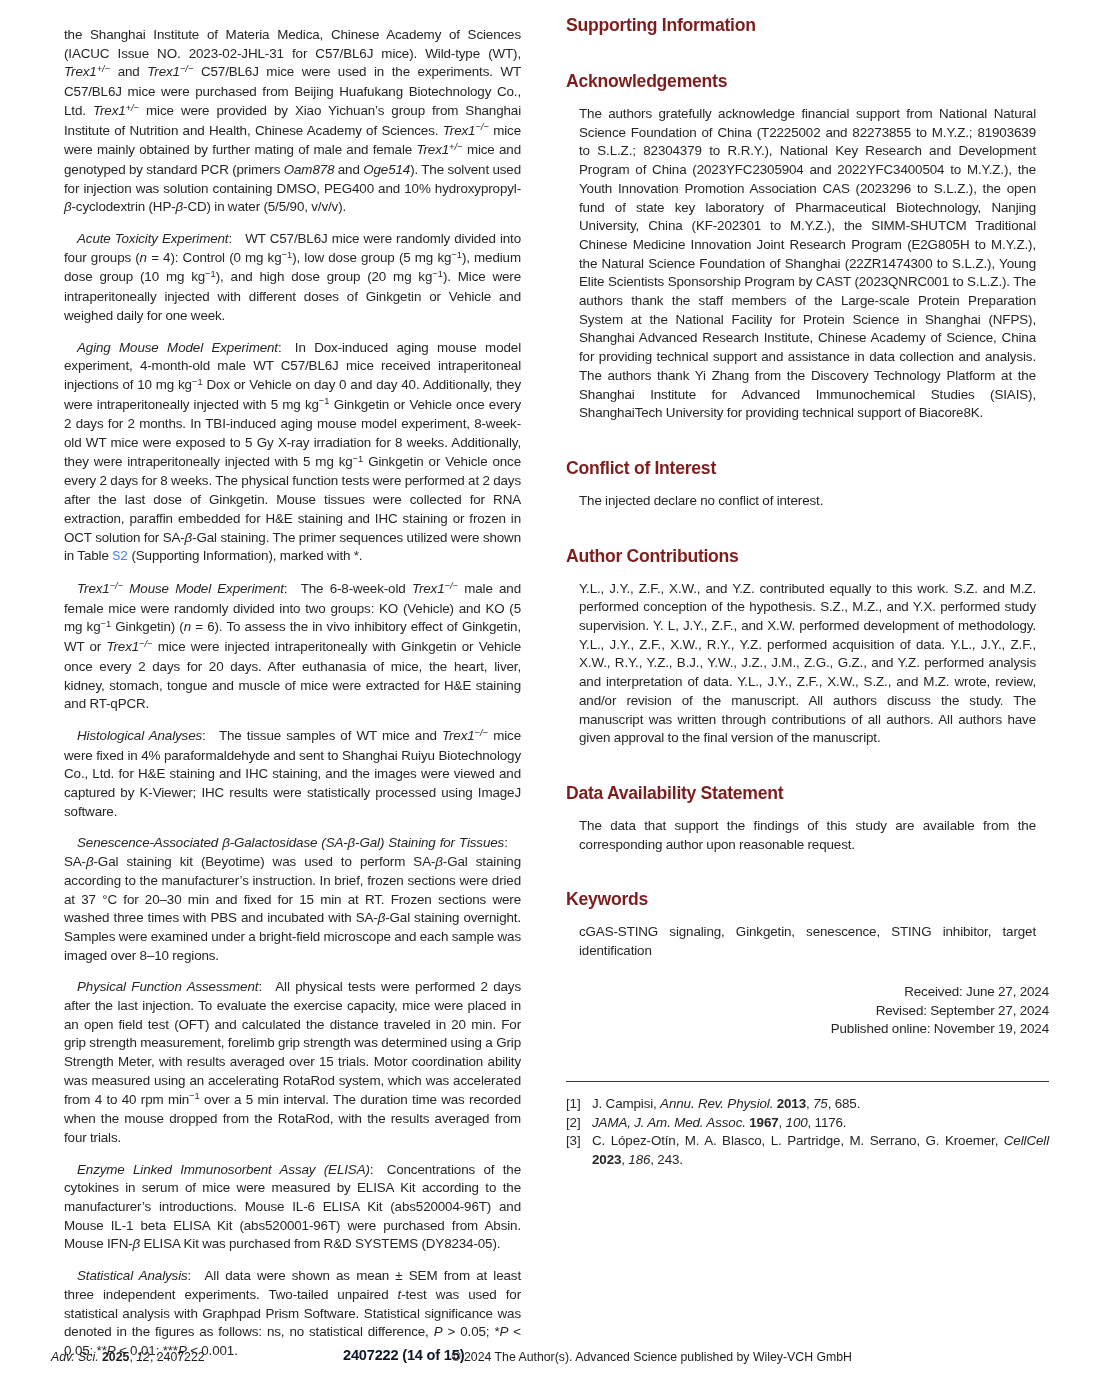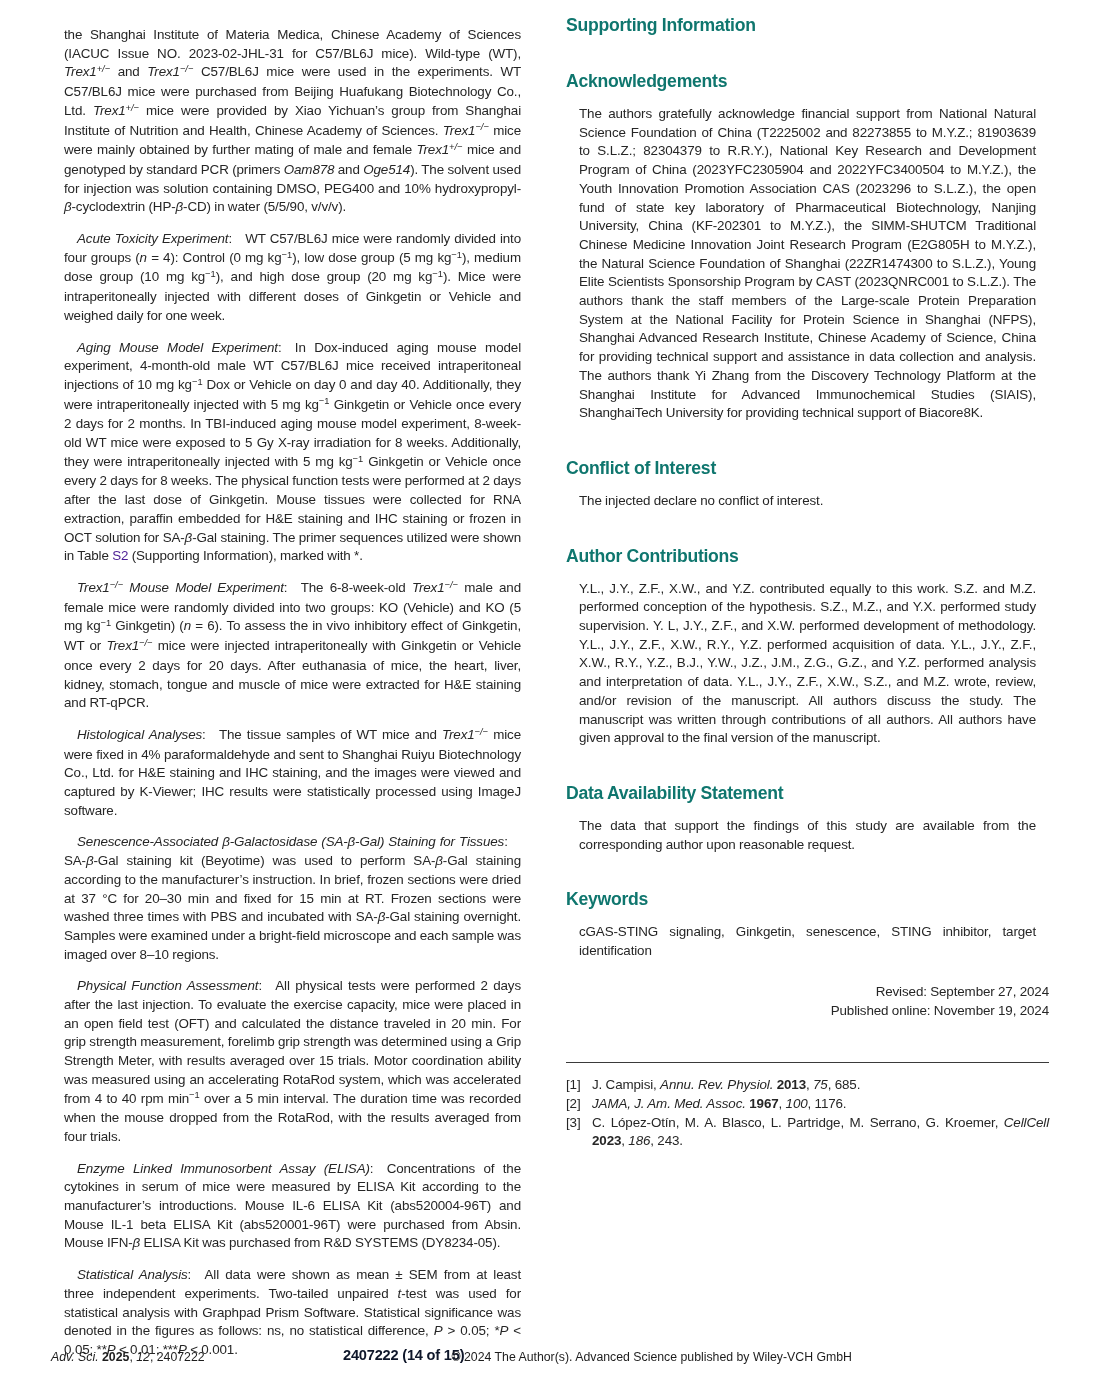--- a/index.html
+++ b/index.html
@@ -12,29 +12,29 @@
     position:absolute; top:13px; width:483px;
     font-size:13.4px; line-height:18.7px; text-align:justify;
     letter-spacing:-0.12px; word-spacing:-0.2px;
     hyphens:auto; -webkit-hyphens:auto;
   }
   #left-col  { left:51px; }
   #right-col { left:566px; }
   p.body-para { margin:13px; }
   p.body-para.indent { text-indent:13px; }
   .section-heading {
-    font-size:17.6px; line-height:22px; font-weight:bold; color:#0f766e;
+    font-size:17.6px; line-height:22px; font-weight:bold; color:#7f1d1d;
     margin:34px 0 13px 0; letter-spacing:-0.25px; text-align:left;
   }
   .section-heading.first { margin-top:1px; }
   .seg-i   { font-style:italic; }
   .seg-b   { font-weight:bold; }
   .seg-sup { font-size:9.3px; position:relative; top:-4.2px; letter-spacing:0; }
   .seg-isup{ font-size:9.3px; position:relative; top:-4.2px; font-style:italic; letter-spacing:0; }
-  .seg-link{ color:#4c1d95; text-decoration:none; cursor:pointer; }
+  .seg-link{ color:#3b82f6; text-decoration:none; cursor:pointer;font-family:Liberation Mono, monospace; }
   .dates { margin-top:22px; text-align:right; }
   .rule  { border:none; border-top:1.4px solid #3a3a3a; margin:42px 0 13px 0; height:0; }
   .ref { display:flex; margin:0; }
   .ref-num  { flex:0 0 26px; }
   .ref-body { flex:1; text-align:justify; }
   .footer {
     position:absolute; top:1346px; left:0; width:904px; height:24px;
     font-size:12.3px; color:#1d1d1d;
   }
   #footer-left   { position:absolute; left:51px;  top:4px; }
@@ -62,20 +62,21 @@
       <p class="body-para">The authors gratefully acknowledge financial support from National Natural Science Foundation of China (T2225002 and 82273855 to M.Y.Z.; 81903639 to S.L.Z.; 82304379 to R.R.Y.), National Key Research and Development Program of China (2023YFC2305904 and 2022YFC3400504 to M.Y.Z.), the Youth Innovation Promotion Association CAS (2023296 to S.L.Z.), the open fund of state key laboratory of Pharmaceutical Biotechnology, Nanjing University, China (KF-202301 to M.Y.Z.), the SIMM-SHUTCM Traditional Chinese Medicine Innovation Joint Research Program (E2G805H to M.Y.Z.), the Natural Science Foundation of Shanghai (22ZR1474300 to S.L.Z.), Young Elite Scientists Sponsorship Program by CAST (2023QNRC001 to S.L.Z.). The authors thank the staff members of the Large-scale Protein Preparation System at the National Facility for Protein Science in Shanghai (NFPS), Shanghai Advanced Research Institute, Chinese Academy of Science, China for providing technical support and assistance in data collection and analysis. The authors thank Yi Zhang from the Discovery Technology Platform at the Shanghai Institute for Advanced Immunochemical Studies (SIAIS), ShanghaiTech University for providing technical support of Biacore8K.</p>
       <h2 class="section-heading">Conflict of Interest</h2>
       <p class="body-para">The injected declare no conflict of interest.</p>
       <h2 class="section-heading">Author Contributions</h2>
       <p class="body-para">Y.L., J.Y., Z.F., X.W., and Y.Z. contributed equally to this work. S.Z. and M.Z. performed conception of the hypothesis. S.Z., M.Z., and Y.X. performed study supervision. Y. L, J.Y., Z.F., and X.W. performed development of methodology. Y.L., J.Y., Z.F., X.W., R.Y., Y.Z. performed acquisition of data. Y.L., J.Y., Z.F., X.W., R.Y., Y.Z., B.J., Y.W., J.Z., J.M., Z.G., G.Z., and Y.Z. performed analysis and interpretation of data. Y.L., J.Y., Z.F., X.W., S.Z., and M.Z. wrote, review, and/or revision of the manuscript. All authors discuss the study. The manuscript was written through contributions of all authors. All authors have given approval to the final version of the manuscript.</p>
       <h2 class="section-heading">Data Availability Statement</h2>
       <p class="body-para">The data that support the findings of this study are available from the corresponding author upon reasonable request.</p>
       <h2 class="section-heading">Keywords</h2>
       <p class="body-para">cGAS-STING signaling, Ginkgetin, senescence, STING inhibitor, target identification</p>
       <div class="dates">
+        <div>Received: June 27, 2024</div>
         <div>Revised: September 27, 2024</div>
         <div>Published online: November 19, 2024</div>
       </div>
       <hr class="rule">
       <div class="ref">
         <span class="ref-num">[1]</span>
         <span class="ref-body">J. Campisi, <span class="seg-i">Annu. Rev. Physiol.</span> <span class="seg-b">2013</span>, <span class="seg-i">75</span>, 685.</span>
       </div>
       <div class="ref">
         <span class="ref-num">[2]</span>

